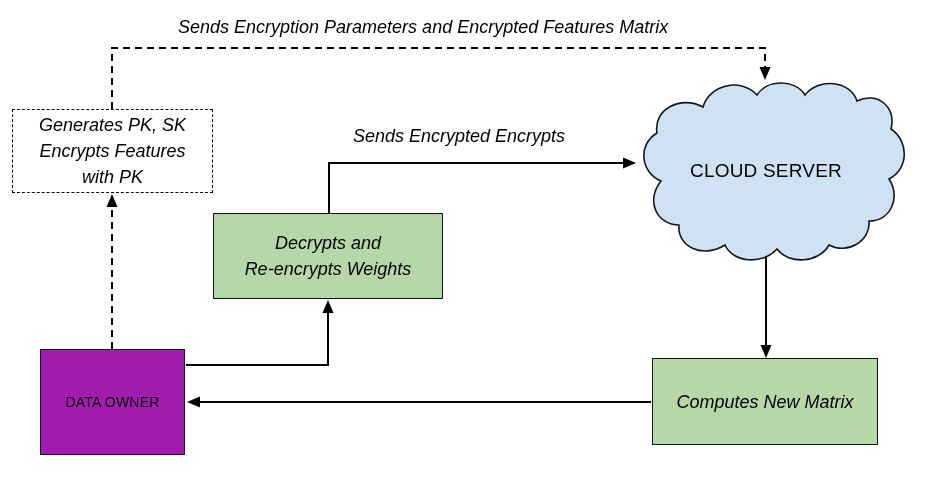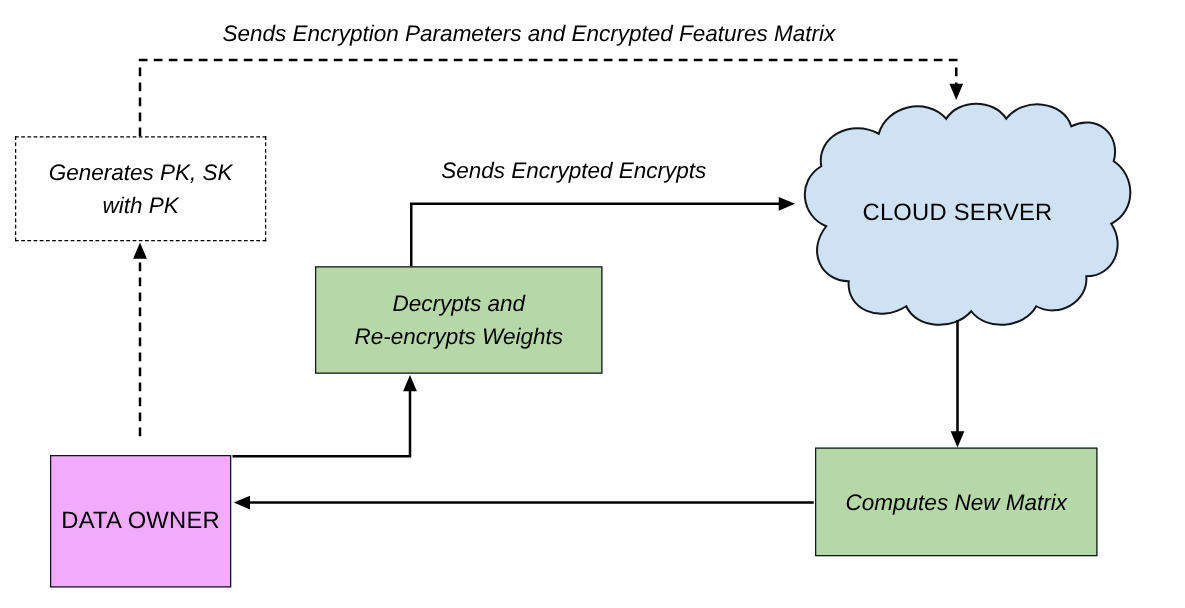--- a/index.html
+++ b/index.html
@@ -24,26 +24,25 @@
   }
   .box span { display: block; }
   .dashed-box {
     border: 1.5px dashed #000000;
     background: #ffffff;
     font-style: italic;
     font-size: 18px;
     line-height: 26px;
   }
   .blue-box {
-    background: #f0abfc;
+    background: #a21caf;
     border: 1.5px solid #12161a;
-    font-size: 19px;
+    font-size: 14px;
     line-height: 24px;
     letter-spacing: 0.2px;
-    margin-top: 15px;
   }
   .green-box {
     background: #b6d7a8;
     border: 1.5px solid #12161a;
     font-style: italic;
     font-size: 18px;
     line-height: 26px;
   }
   .cloud-label {
     position: absolute;
@@ -96,28 +95,29 @@
 
     <line x1="766" y1="256" x2="766" y2="350" stroke="#000" stroke-width="2"></line>
     <polygon points="766,358 760.5,345 771.5,345" fill="#000"></polygon>
 
     <line x1="651" y1="402" x2="195" y2="402" stroke="#000" stroke-width="2"></line>
     <polygon points="187,402 200,396.5 200,407.5" fill="#000"></polygon>
   </svg>
 
   <div class="box dashed-box" style="left:12px; top:109px; width:201px; height:84px;">
     <span>Generates PK, SK</span>
+    <span>Encrypts Features</span>
     <span>with PK</span>
   </div>
 
   <div class="box blue-box" style="left:40px; top:349px; width:145px; height:106px;">
     <span>DATA OWNER</span>
   </div>
 
-  <div class="box green-box" style="left:213px; top:213px; width:230px; height:86px;margin-left:39px;">
+  <div class="box green-box" style="left:213px; top:213px; width:230px; height:86px;">
     <span>Decrypts and</span>
     <span>Re-encrypts Weights</span>
   </div>
 
   <div class="box green-box" style="left:652px; top:358px; width:226px; height:87px;">
     <span>Computes New Matrix</span>
   </div>
 
   <div class="cloud-label" style="left:690px; top:139px; width:152px;">
     <span>CLOUD</span>

